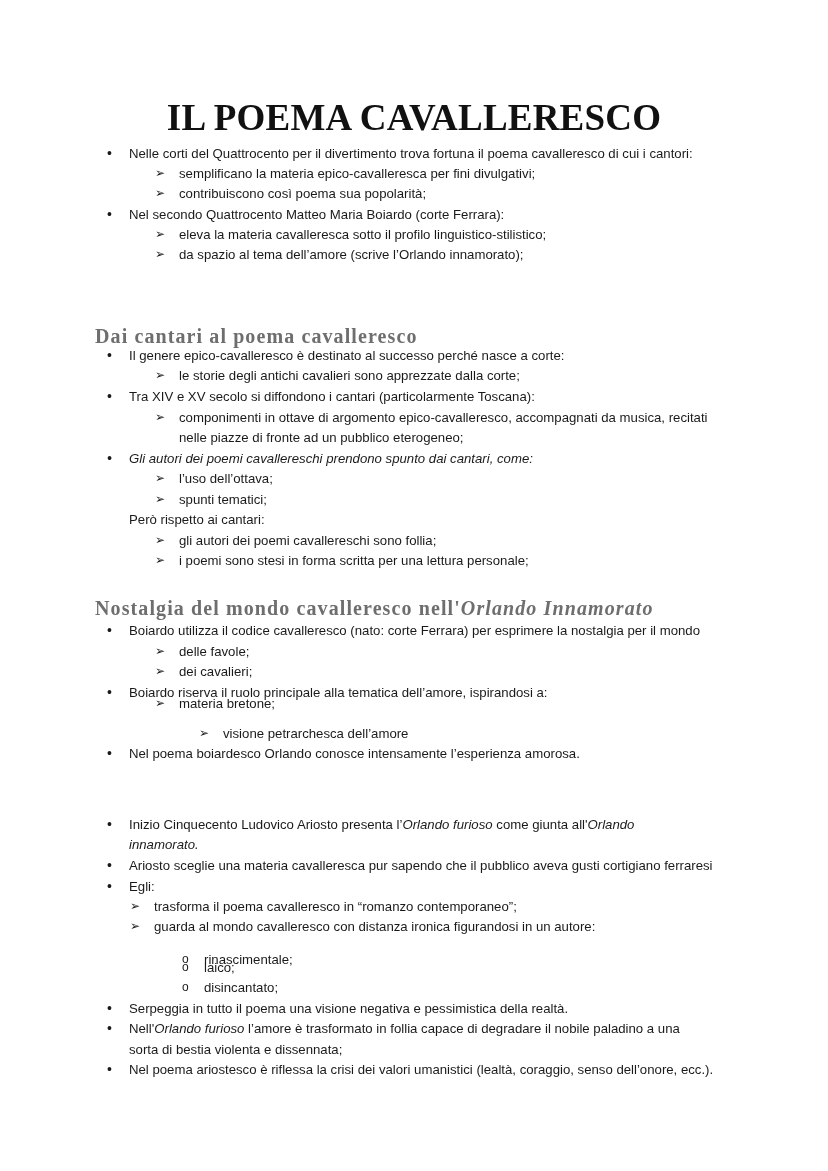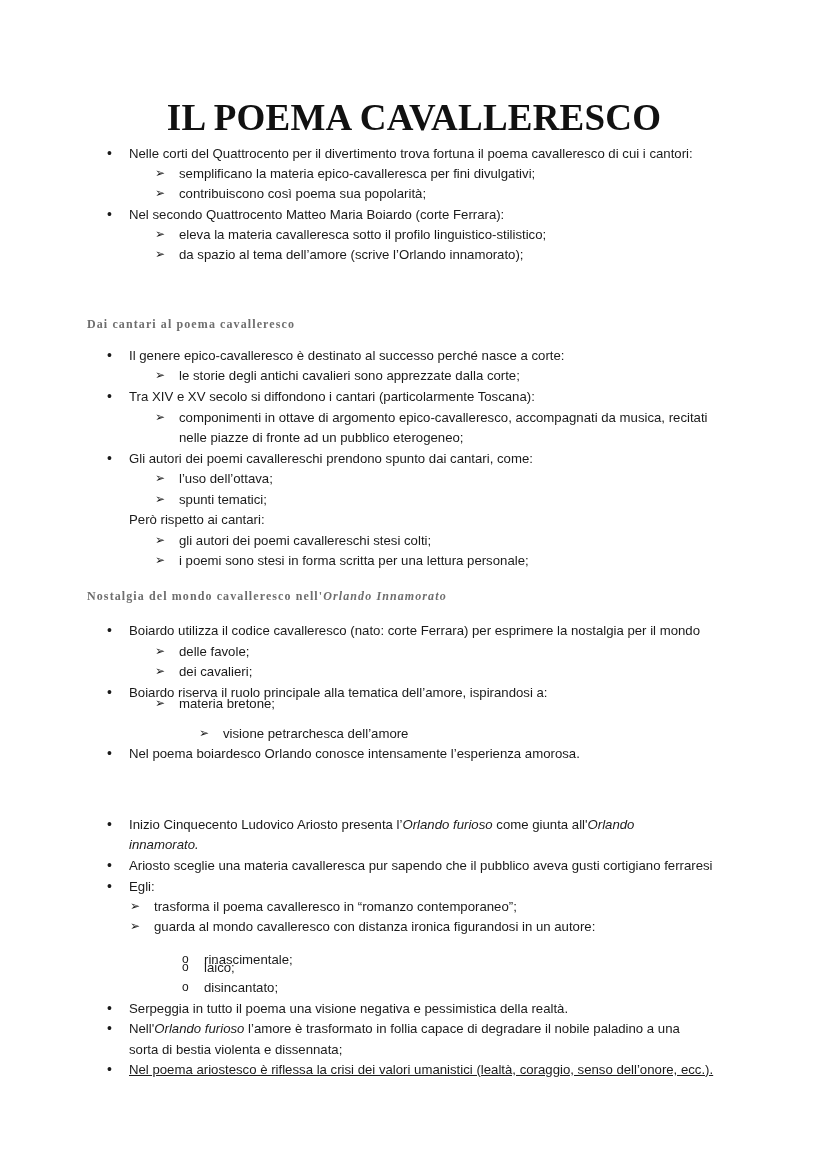--- a/index.html
+++ b/index.html
@@ -12,23 +12,23 @@
   }
   .body-text {
     font-family: "Liberation Sans", "DejaVu Sans", sans-serif;
     font-size: 13.2px; color: #1a1a1a; line-height: 19.5px;
   }
   .line { position: absolute; white-space: nowrap; text-align: center; }
   .bullet::before { content: "•"; position: absolute; left: -22px; font-size: 14px; }
   .arrow::before { content: "➢"; position: absolute; left: -24px; font-size: 12px; }
   .circ::before { content: "o"; position: absolute; left: -22px; font-size: 12px; }
   .h2 {
-    position: absolute; left: 79px; white-space: nowrap; margin: 8px;
+    position: absolute; left: 79px; white-space: nowrap; margin: 16px;
     font-family: "Liberation Serif", "DejaVu Serif", serif; font-weight: bold;
-    font-size: 12px; color: #6e6e6e; letter-spacing: 1.1px;
+    font-size: 20px; color: #6e6e6e; letter-spacing: 1.1px;
   }
   .h2 i { font-weight: bold; }
 </style>
 </head>
 <body>
 
 <div class="page">
 
   <h1 class="title">IL POEMA CAVALLERESCO</h1>
 
@@ -41,25 +41,25 @@
     <div class="line arrow" style="left:179px; top:245px;">da spazio al tema dell’amore (scrive l’Orlando innamorato);</div>
   </div>
 
   <h2 class="h2" style="top:309px;">Dai cantari al poema cavalleresco</h2>
   <div class="body-text">
     <div class="line bullet" style="left:129px; top:346px;">Il genere epico-cavalleresco è destinato al successo perché nasce a corte:</div>
     <div class="line arrow" style="left:179px; top:366px;">le storie degli antichi cavalieri sono apprezzate dalla corte;</div>
     <div class="line bullet" style="left:129px; top:387px;">Tra XIV e XV secolo si diffondono i cantari (particolarmente Toscana):</div>
     <div class="line arrow" style="left:179px; top:408px;">componimenti in ottave di argomento epico-cavalleresco, accompagnati da musica, recitati</div>
     <div class="line" style="left:179px; top:428px;">nelle piazze di fronte ad un pubblico eterogeneo;</div>
-    <div class="line bullet" style="left:129px; top:449px;">Gli autori dei poemi cavallereschi prendono spunto dai cantari, come:</div>
+    <div class="line bullet" style="left:129px; top:449px;font-style:italic;">Gli autori dei poemi cavallereschi prendono spunto dai cantari, come:</div>
     <div class="line arrow" style="left:179px; top:469px;">l’uso dell’ottava;</div>
     <div class="line arrow" style="left:179px; top:490px;">spunti tematici;</div>
     <div class="line" style="left:129px; top:510px;">Però rispetto ai cantari:</div>
-    <div class="line arrow" style="left:179px; top:531px;">gli autori dei poemi cavallereschi stesi colti;</div>
+    <div class="line arrow" style="left:179px; top:531px;">gli autori dei poemi cavallereschi sono follia;</div>
     <div class="line arrow" style="left:179px; top:551px;">i poemi sono stesi in forma scritta per una lettura personale;</div>
   </div>
 
   <h2 class="h2" style="top:581px;"><span>Nostalgia del mondo cavalleresco nell'</span><i>Orlando Innamorato</i></h2>
   <div class="body-text">
     <div class="line bullet" style="left:129px; top:621px;">Boiardo utilizza il codice cavalleresco (nato: corte Ferrara) per esprimere la nostalgia per il mondo</div>
     <div class="line arrow" style="left:179px; top:642px;">delle favole;</div>
     <div class="line arrow" style="left:179px; top:662px;">dei cavalieri;</div>
     <div class="line bullet" style="left:129px; top:683px;">Boiardo riserva il ruolo principale alla tematica dell’amore, ispirandosi a:</div>
     <div class="line arrow" style="left:179px; top:694px;">materia bretone;</div>
@@ -73,16 +73,16 @@
     <div class="line bullet" style="left:129px; top:856px;">Ariosto sceglie una materia cavalleresca pur sapendo che il pubblico aveva gusti cortigiano ferraresi</div>
     <div class="line bullet" style="left:129px; top:877px;">Egli:</div>
     <div class="line arrow" style="left:154px; top:897px;">trasforma il poema cavalleresco in “romanzo contemporaneo”;</div>
     <div class="line arrow" style="left:154px; top:917px;">guarda al mondo cavalleresco con distanza ironica figurandosi in un autore:</div>
     <div class="line circ" style="left:204px; top:938px;margin-top:12px;">rinascimentale;</div>
     <div class="line circ" style="left:204px; top:958px;">laico;</div>
     <div class="line circ" style="left:204px; top:978px;">disincantato;</div>
     <div class="line bullet" style="left:129px; top:999px;">Serpeggia in tutto il poema una visione negativa e pessimistica della realtà.</div>
     <div class="line bullet" style="left:129px; top:1019px;"><span>Nell'</span><i>Orlando furioso</i><span> l’amore è trasformato in follia capace di degradare il nobile paladino a una</span></div>
     <div class="line" style="left:129px; top:1040px;">sorta di bestia violenta e dissennata;</div>
-    <div class="line bullet" style="left:129px; top:1060px;text-decoration:underline;">Nel poema ariostesco è riflessa la crisi dei valori umanistici (lealtà, coraggio, senso dell’onore, ecc.).</div>
+    <div class="line bullet" style="left:129px; top:1060px;">Nel poema ariostesco è riflessa la crisi dei valori umanistici (lealtà, coraggio, senso dell’onore, ecc.).</div>
   </div>
 
 </div>
 
 </body></html>

